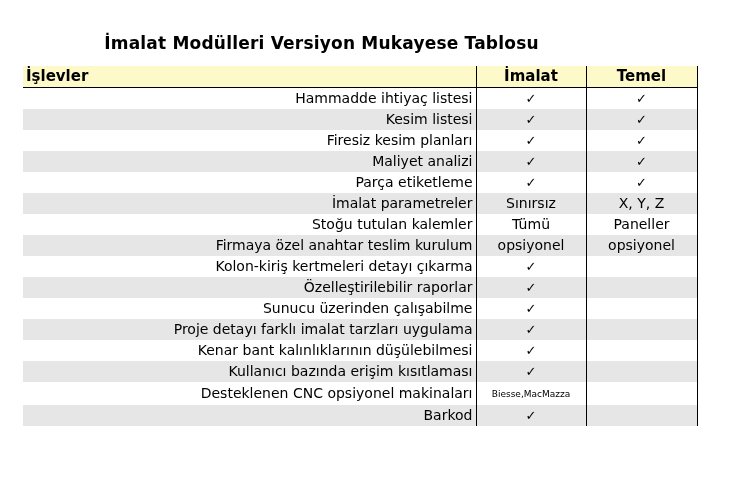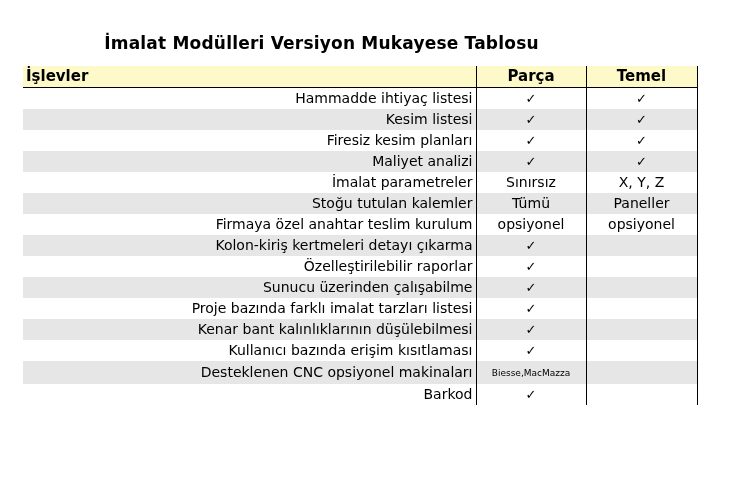--- a/index.html
+++ b/index.html
@@ -32,21 +32,21 @@
 
 <table>
   <colgroup>
       <col class="c1">
       <col class="c2">
       <col class="c3">
     </colgroup>
   <thead>
     <tr>
       <th class="feat">İşlevler</th>
-      <th class="col">Parça</th>
+      <th class="col">İmalat</th>
       <th class="col last">Temel</th>
     </tr>
   </thead>
   <tbody id="tbody">
       <tr>
         <td class="feat"><span>Hammadde ihtiyaç listesi</span></td>
         <td class="col"><span class="check">✓</span></td>
         <td class="col last"><span class="check">✓</span></td>
       </tr>
       <tr>
@@ -54,20 +54,25 @@
         <td class="col"><span class="check">✓</span></td>
         <td class="col last"><span class="check">✓</span></td>
       </tr>
       <tr>
         <td class="feat"><span>Firesiz kesim planları</span></td>
         <td class="col"><span class="check">✓</span></td>
         <td class="col last"><span class="check">✓</span></td>
       </tr>
       <tr>
         <td class="feat"><span>Maliyet analizi</span></td>
+        <td class="col"><span class="check">✓</span></td>
+        <td class="col last"><span class="check">✓</span></td>
+      </tr>
+      <tr>
+        <td class="feat"><span>Parça etiketleme</span></td>
         <td class="col"><span class="check">✓</span></td>
         <td class="col last"><span class="check">✓</span></td>
       </tr>
       <tr>
         <td class="feat"><span>İmalat parametreler</span></td>
         <td class="col"><span>Sınırsız</span></td>
         <td class="col last"><span>X, Y, Z</span></td>
       </tr>
       <tr>
         <td class="feat"><span>Stoğu tutulan kalemler</span></td>
@@ -88,21 +93,21 @@
         <td class="feat"><span>Özelleştirilebilir raporlar</span></td>
         <td class="col"><span class="check">✓</span></td>
         <td class="col last"><span></span></td>
       </tr>
       <tr>
         <td class="feat"><span>Sunucu üzerinden çalışabilme</span></td>
         <td class="col"><span class="check">✓</span></td>
         <td class="col last"><span></span></td>
       </tr>
       <tr>
-        <td class="feat"><span>Proje bazında farklı imalat tarzları listesi</span></td>
+        <td class="feat"><span>Proje detayı farklı imalat tarzları uygulama</span></td>
         <td class="col"><span class="check">✓</span></td>
         <td class="col last"><span></span></td>
       </tr>
       <tr>
         <td class="feat"><span>Kenar bant kalınlıklarının düşülebilmesi</span></td>
         <td class="col"><span class="check">✓</span></td>
         <td class="col last"><span></span></td>
       </tr>
       <tr>
         <td class="feat"><span>Kullanıcı bazında erişim kısıtlaması</span></td>

